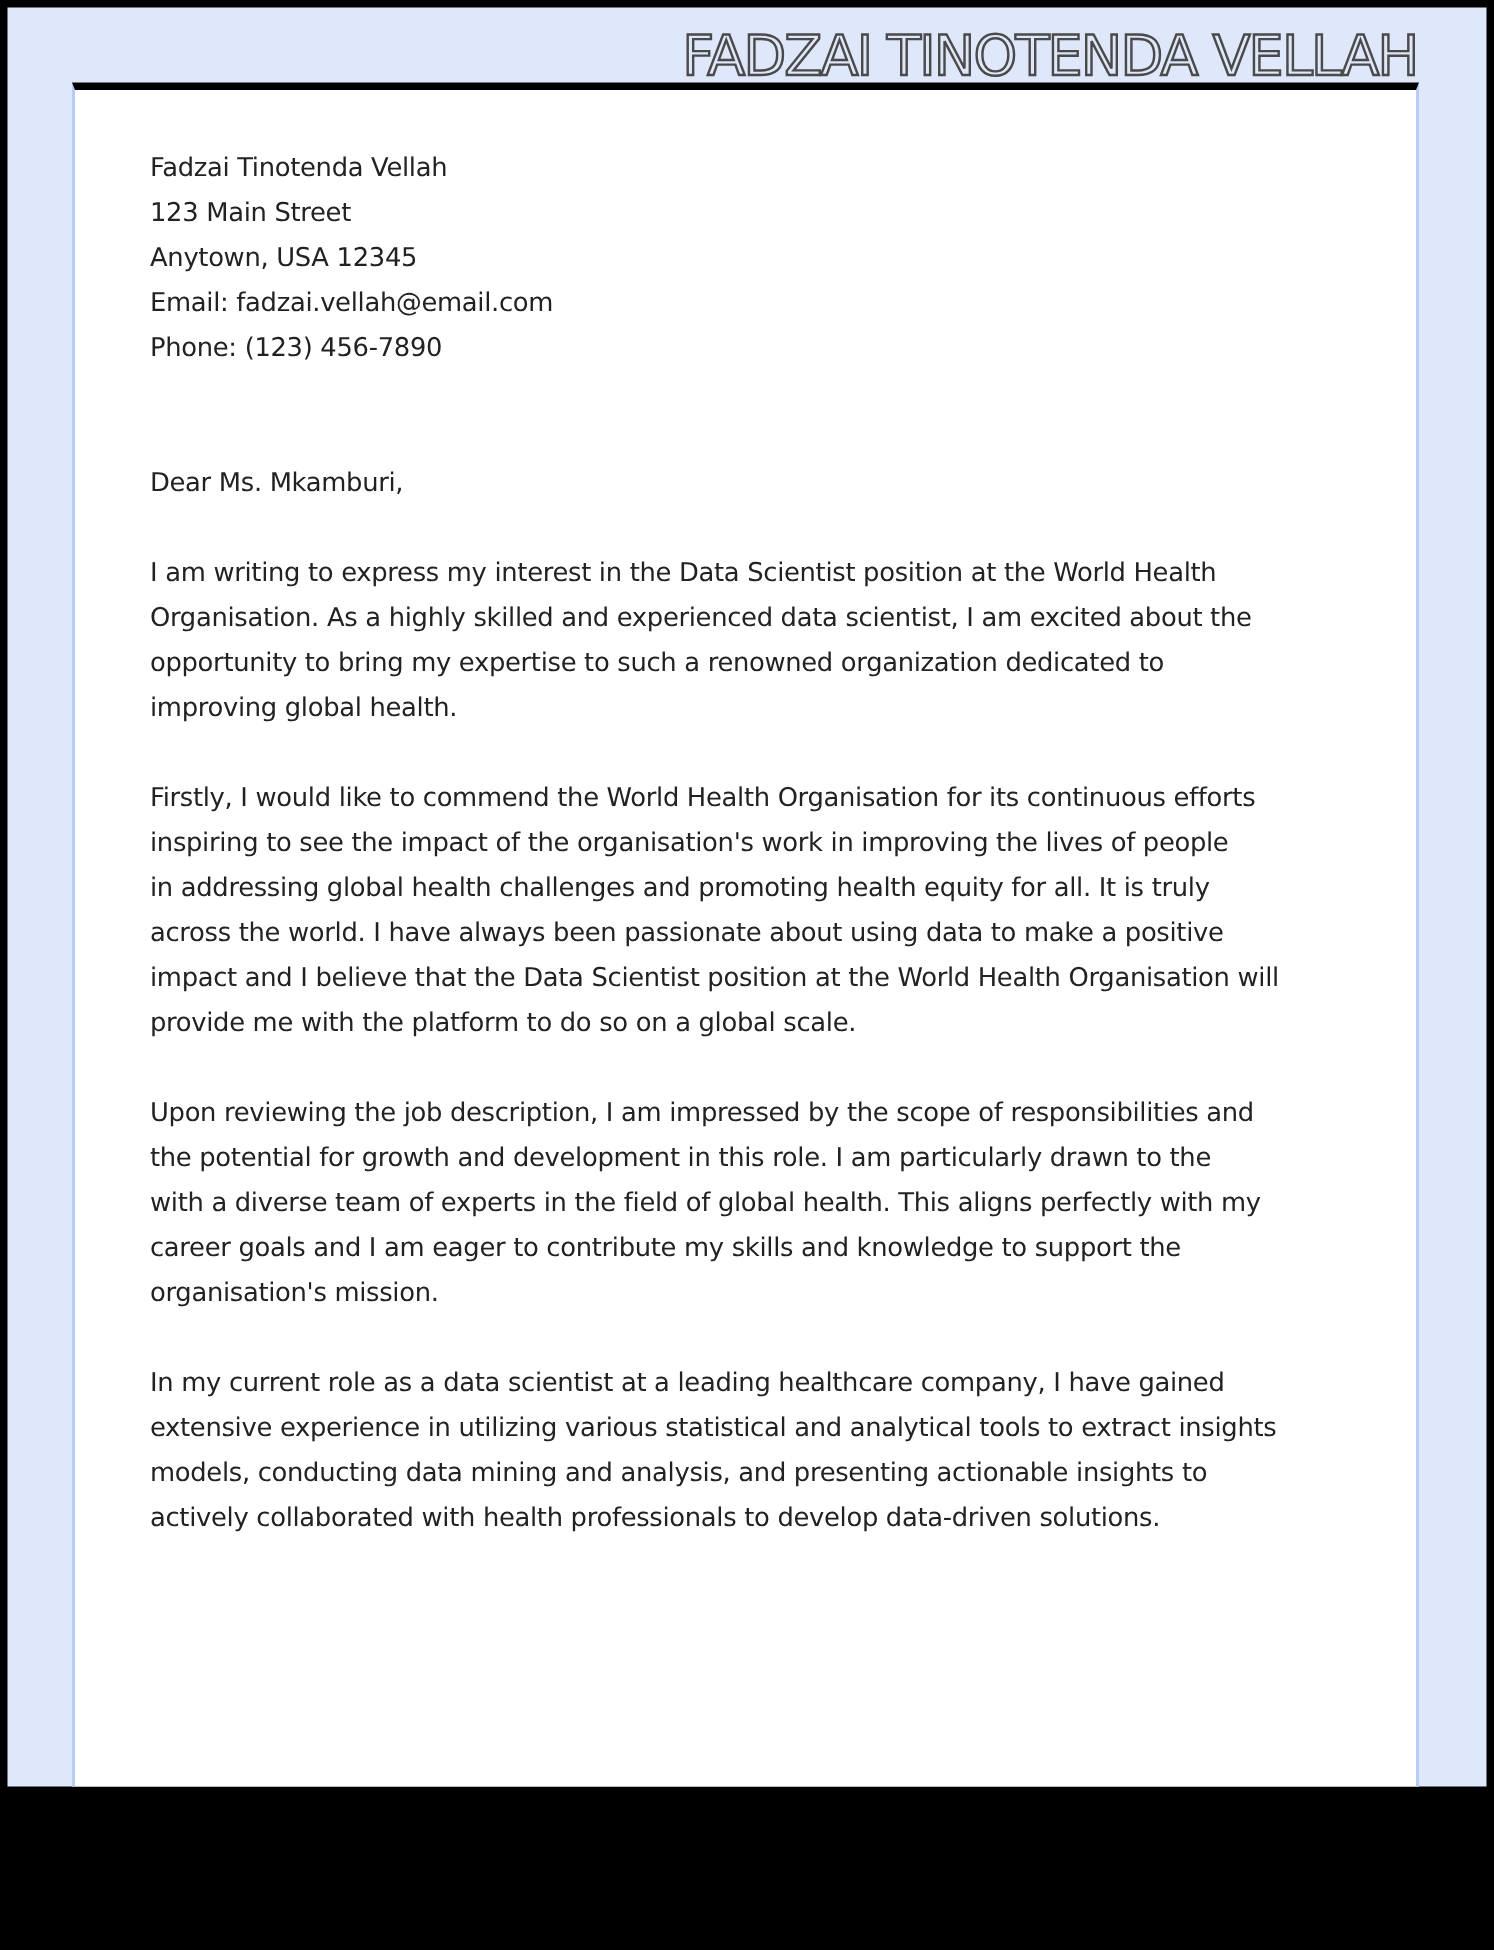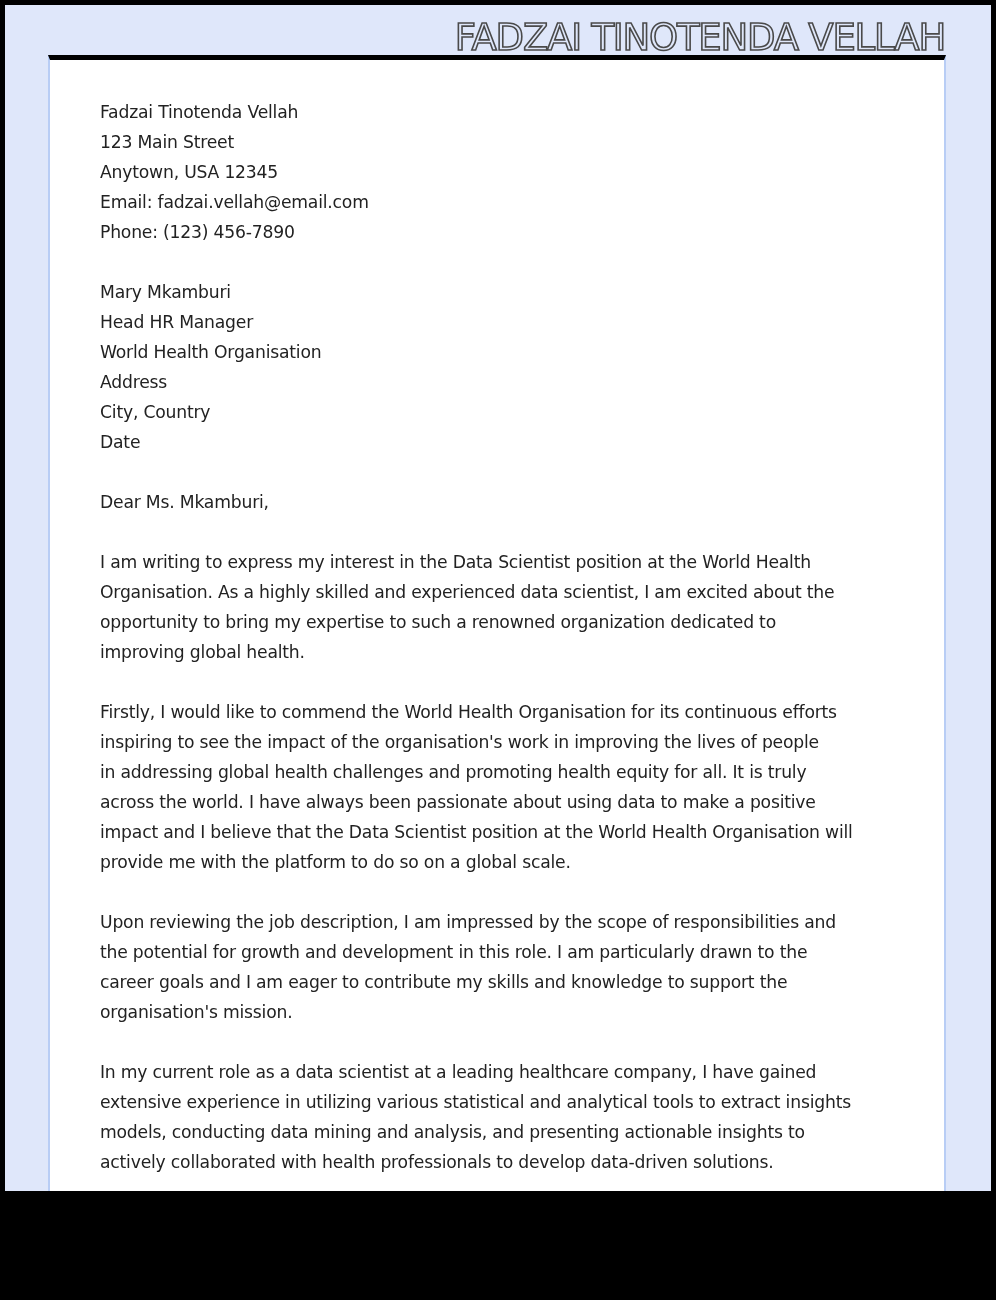--- a/index.html
+++ b/index.html
@@ -54,28 +54,20 @@
   <div class="content">
     <div>
       <div class="line">Fadzai Tinotenda Vellah</div>
       <div class="line">123 Main Street</div>
       <div class="line">Anytown, USA 12345</div>
       <div class="line">Email: fadzai.vellah@email.com</div>
       <div class="line">Phone: (123) 456-7890</div>
     </div>
     <div class="gap"></div>
 
-    <div>
-      <div class="line">Mary Mkamburi</div>
-      <div class="line">Head HR Manager</div>
-      <div class="line">World Health Organisation</div>
-      <div class="line">Address</div>
-      <div class="line">City, Country</div>
-      <div class="line">Date</div>
-    </div>
     <div class="gap"></div>
 
     <div class="line">Dear Ms. Mkamburi,</div>
     <div class="gap"></div>
 
     <div>
       <div class="line">I am writing to express my interest in the Data Scientist position at the World Health</div>
       <div class="line">Organisation. As a highly skilled and experienced data scientist, I am excited about the</div>
       <div class="line">opportunity to bring my expertise to such a renowned organization dedicated to</div>
       <div class="line">improving global health.</div>
@@ -88,20 +80,21 @@
       <div class="line">in addressing global health challenges and promoting health equity for all. It is truly</div>
       <div class="line">across the world. I have always been passionate about using data to make a positive</div>
       <div class="line">impact and I believe that the Data Scientist position at the World Health Organisation will</div>
       <div class="line">provide me with the platform to do so on a global scale.</div>
     </div>
     <div class="gap"></div>
 
     <div>
       <div class="line">Upon reviewing the job description, I am impressed by the scope of responsibilities and</div>
       <div class="line">the potential for growth and development in this role. I am particularly drawn to the</div>
+      <div class="line">with a diverse team of experts in the field of global health. This aligns perfectly with my</div>
       <div class="line">career goals and I am eager to contribute my skills and knowledge to support the</div>
       <div class="line">organisation's mission.</div>
     </div>
     <div class="gap"></div>
 
     <div>
       <div class="line">In my current role as a data scientist at a leading healthcare company, I have gained</div>
       <div class="line">extensive experience in utilizing various statistical and analytical tools to extract insights</div>
       <div class="line">models, conducting data mining and analysis, and presenting actionable insights to</div>
       <div class="line">actively collaborated with health professionals to develop data-driven solutions.</div>

